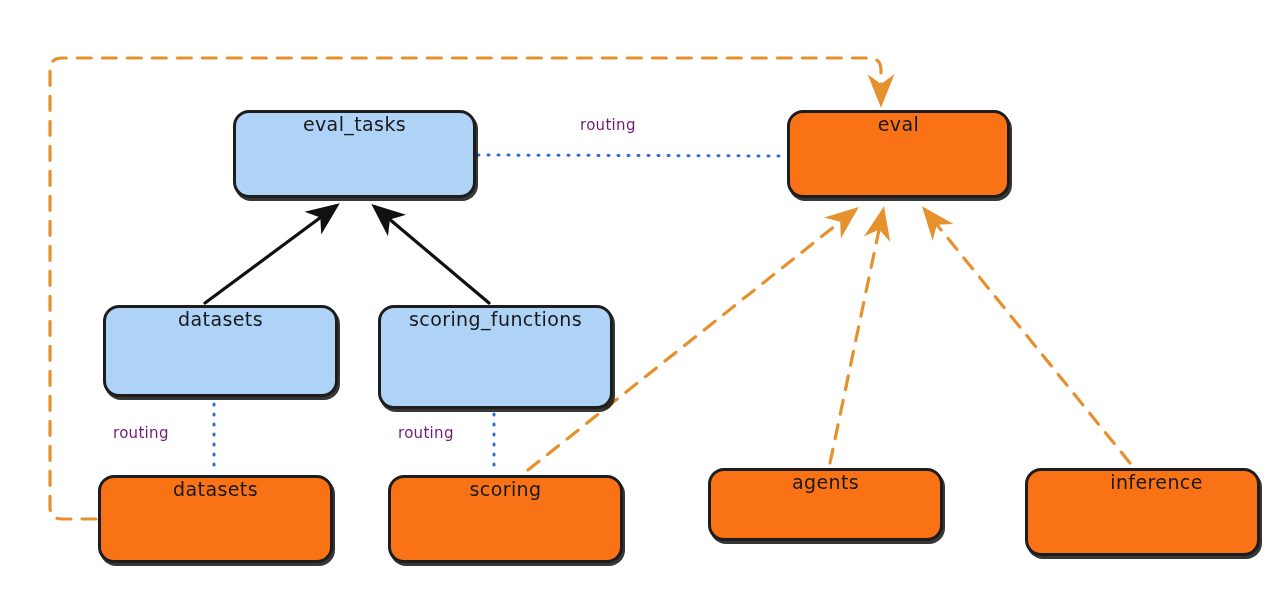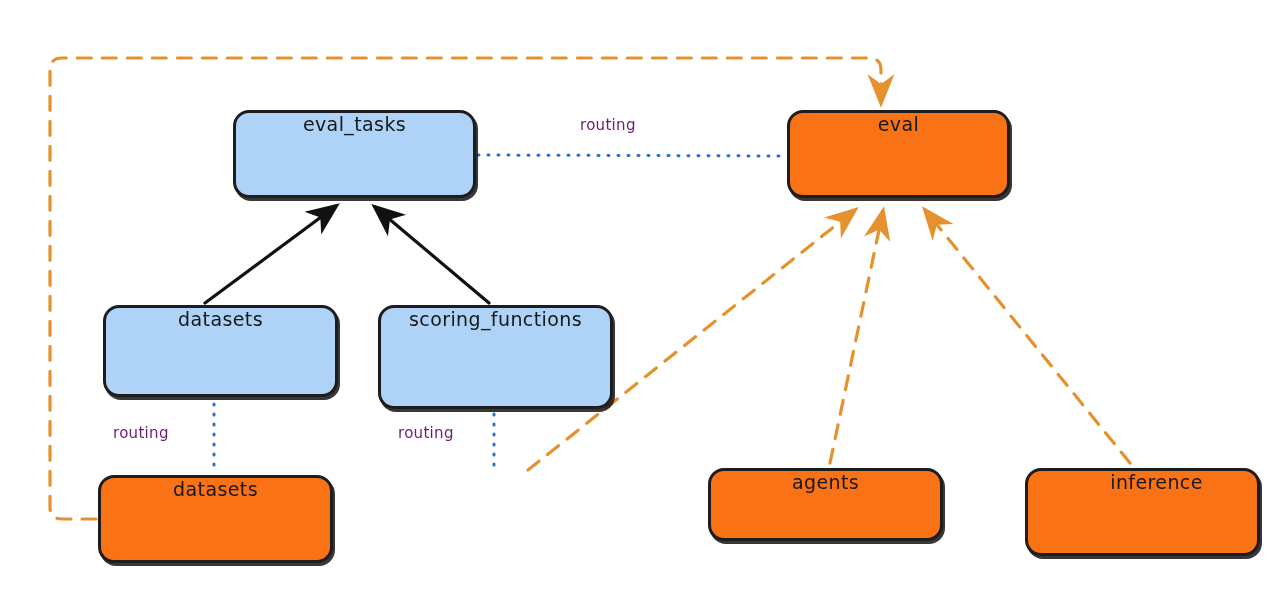--- a/index.html
+++ b/index.html
@@ -98,20 +98,23 @@
   </div>
 
   <div class="node blue" style="left:378px; top:305px; width:235px; height:104px;">
     <span>scoring_functions</span>
   </div>
 
   <div class="node green" style="left:98px; top:475px; width:235px; height:88px;">
     <span>datasets</span>
   </div>
 
+  <div class="node green" style="left:388px; top:475px; width:235px; height:88px;">
+    <span>scoring</span>
+  </div>
 
   <div class="node green" style="left:708px; top:468px; width:235px; height:73px;">
     <span>agents</span>
   </div>
 
   <div class="node green" style="left:1025px; top:468px; width:235px; height:88px;padding-left:28px;">
     <span>inference</span>
   </div>
 
   <div class="edge-label" style="left:580px; top:116px;">routing</div>

